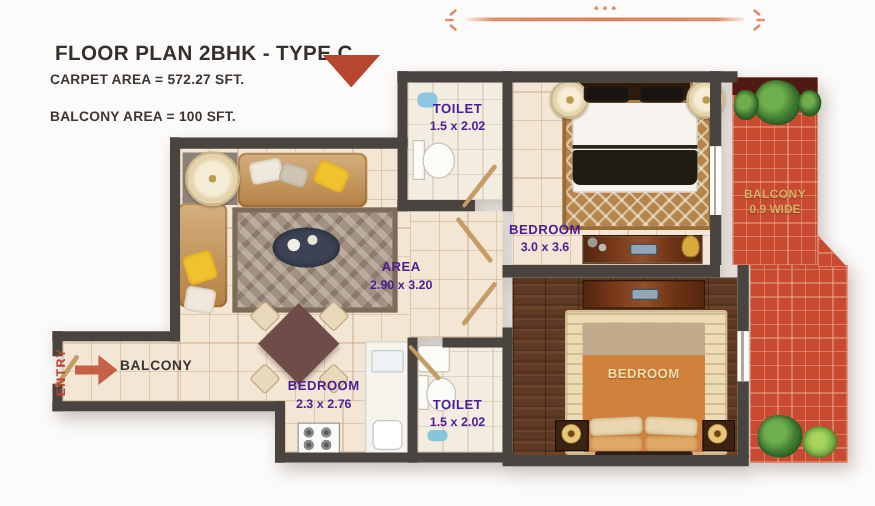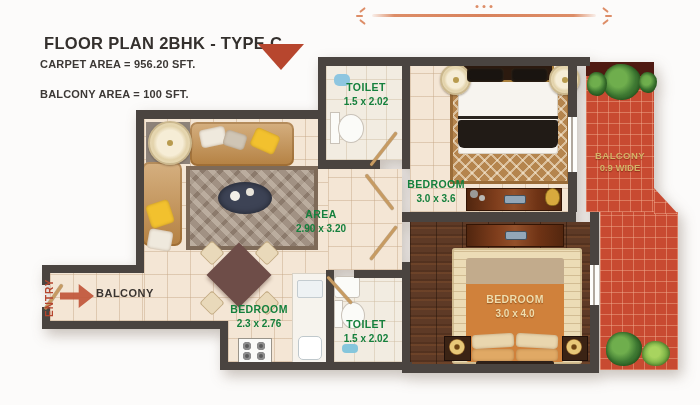--- a/index.html
+++ b/index.html
@@ -46,21 +46,21 @@
     background-image:repeating-linear-gradient(0deg,rgba(240,170,140,.5) 0 1px,transparent 1px 11px),
                      repeating-linear-gradient(90deg,rgba(240,170,140,.5) 0 1px,transparent 1px 11px);}
   .window{background:#fdfdfb;z-index:41;
     background-image:linear-gradient(90deg,transparent 3px,#b0a89e 3px 5px,transparent 5px);}
   .door{width:3px;background:#c79b62;z-index:45;border-radius:2px;box-shadow:0 0 0 .5px rgba(120,85,40,.4);}
   .plant{border-radius:46% 54% 50% 50%/52% 48% 55% 45%;z-index:20;
     background:radial-gradient(circle at 40% 40%,#6fae4d 0 28%,#3f7a33 55%,#27541f 100%);
     box-shadow:inset 0 0 4px rgba(10,40,5,.6);}
   .plant.light{background:radial-gradient(circle at 45% 45%,#a8d45f 0 25%,#7fb548 55%,#4c7d2a 100%);}
   
-  .rlabel{z-index:50;text-align:center;font-weight:bold;color:#15803d;line-height:1.3;}
+  .rlabel{z-index:50;text-align:center;font-weight:bold;color:#4c1d95;line-height:1.3;}
   .rlabel .nm{font-size:10.5px;letter-spacing:.4px;}
   .rlabel .dm{font-size:10px;}
   .rlabel.gold{color:#d5b266;text-shadow:0 1px 1px rgba(90,20,10,.45);margin-top:12px;}
   .rlabel.cream{color:#f0ddad;text-shadow:0 1px 1px rgba(100,50,10,.5);}
   
   .dresser{z-index:20;border:1px solid #331505;
     background:linear-gradient(90deg,#51260f 0%,#7e3d1c 30%,#93502a 50%,#6f3315 75%,#54270f 100%);}
   .handle{background:#93a7b8;border:1px solid #42525f;border-radius:2px;z-index:21;}
   .lampround{border-radius:50%;z-index:22;border:2px solid #cbb88e;
     background:radial-gradient(circle,#f6edd6 0 45%,#e3d3ab 60%,#efe3c4 100%);box-shadow:0 1px 2px rgba(60,40,20,.4);}
@@ -94,21 +94,21 @@
       </div>
     <div class="spark r">
         <i></i>
         <i></i>
         <i></i>
       </div>
   </div>
 
   <div class="title">FLOOR PLAN 2BHK - TYPE C</div>
   <div class="tri"></div>
-  <div class="subline" style="top:58px;">CARPET AREA = 956.20 SFT.</div>
+  <div class="subline" style="top:58px;">CARPET AREA = 572.27 SFT.</div>
   <div class="subline" style="top:88px;">BALCONY AREA = 100 SFT.</div>
 
   <div class="plan">
 
     <div class="floor" style="left:144px;top:118px;width:184px;height:203px;"></div>
     <div class="floor" style="left:50px;top:273px;width:94px;height:48px;"></div>
     <div class="floor" style="left:228px;top:321px;width:98px;height:41px;"></div>
     <div class="floor" style="left:328px;top:169px;width:74px;height:101px;"></div>
     <div class="tilewhite" style="left:326px;top:66px;width:76px;height:94px;"></div>
     <div class="tilewhite" style="left:334px;top:278px;width:68px;height:84px;"></div>
@@ -252,21 +252,20 @@
     <div class="rlabel" style="left:226px;top:303px;width:66px;">
       <div class="nm">BEDROOM</div>
       <div class="dm">2.3 x 2.76</div>
     </div>
     <div class="rlabel" style="left:330px;top:318px;width:72px;">
       <div class="nm">TOILET</div>
       <div class="dm">1.5 x 2.02</div>
     </div>
     <div class="rlabel cream" style="left:466px;top:293px;width:98px;z-index:52;">
       <div class="nm">BEDROOM</div>
-      <div class="dm">3.0 x 4.0</div>
     </div>
 
     <div style="left:44px;top:270px;width:14px;height:56px;z-index:50;writing-mode:vertical-rl;transform:rotate(180deg);
          text-align:center;font-size:10px;font-weight:bold;letter-spacing:1px;color:#b5452e;">ENTRY</div>
     <div style="left:60px;top:284px;width:34px;height:24px;z-index:49;background:#c0563a;opacity:.92;
          clip-path:polygon(0 35%,55% 35%,55% 0,100% 50%,55% 100%,55% 65%,0 65%);"></div>
     <div style="left:96px;top:287px;width:70px;z-index:50;font-size:11px;font-weight:bold;letter-spacing:.5px;color:#3a3430;">BALCONY</div>
 
   </div>
 </div>

